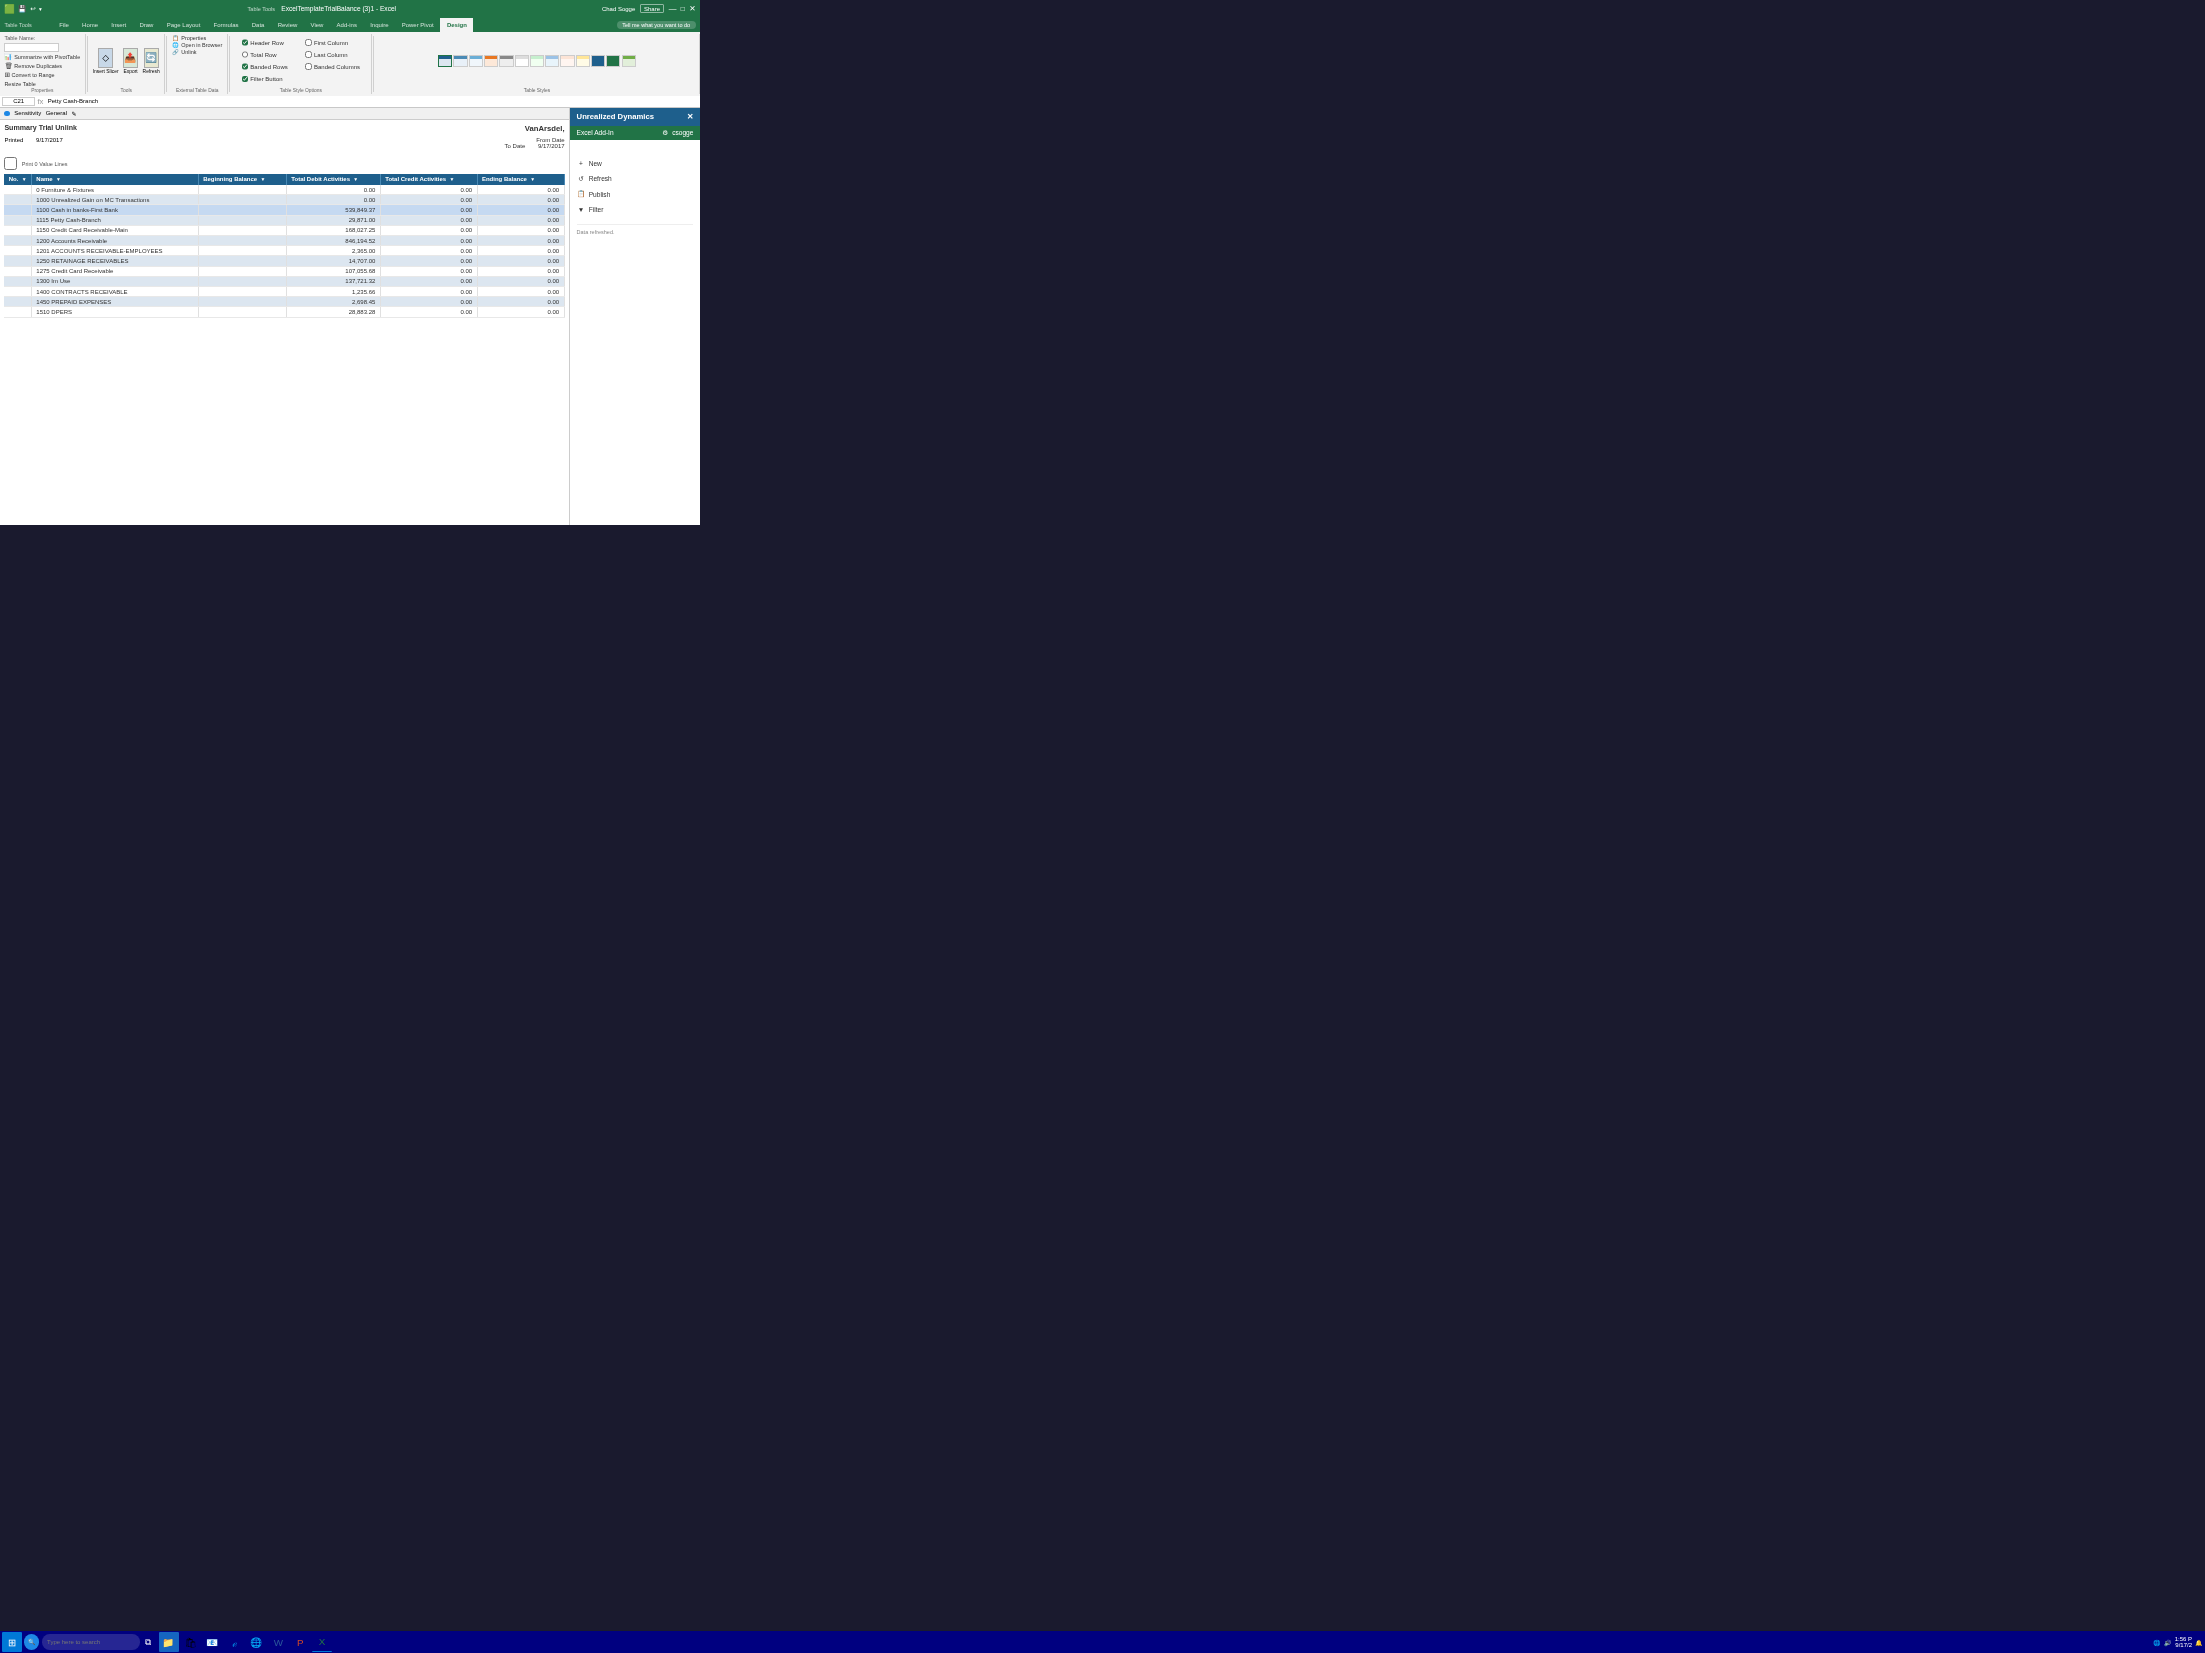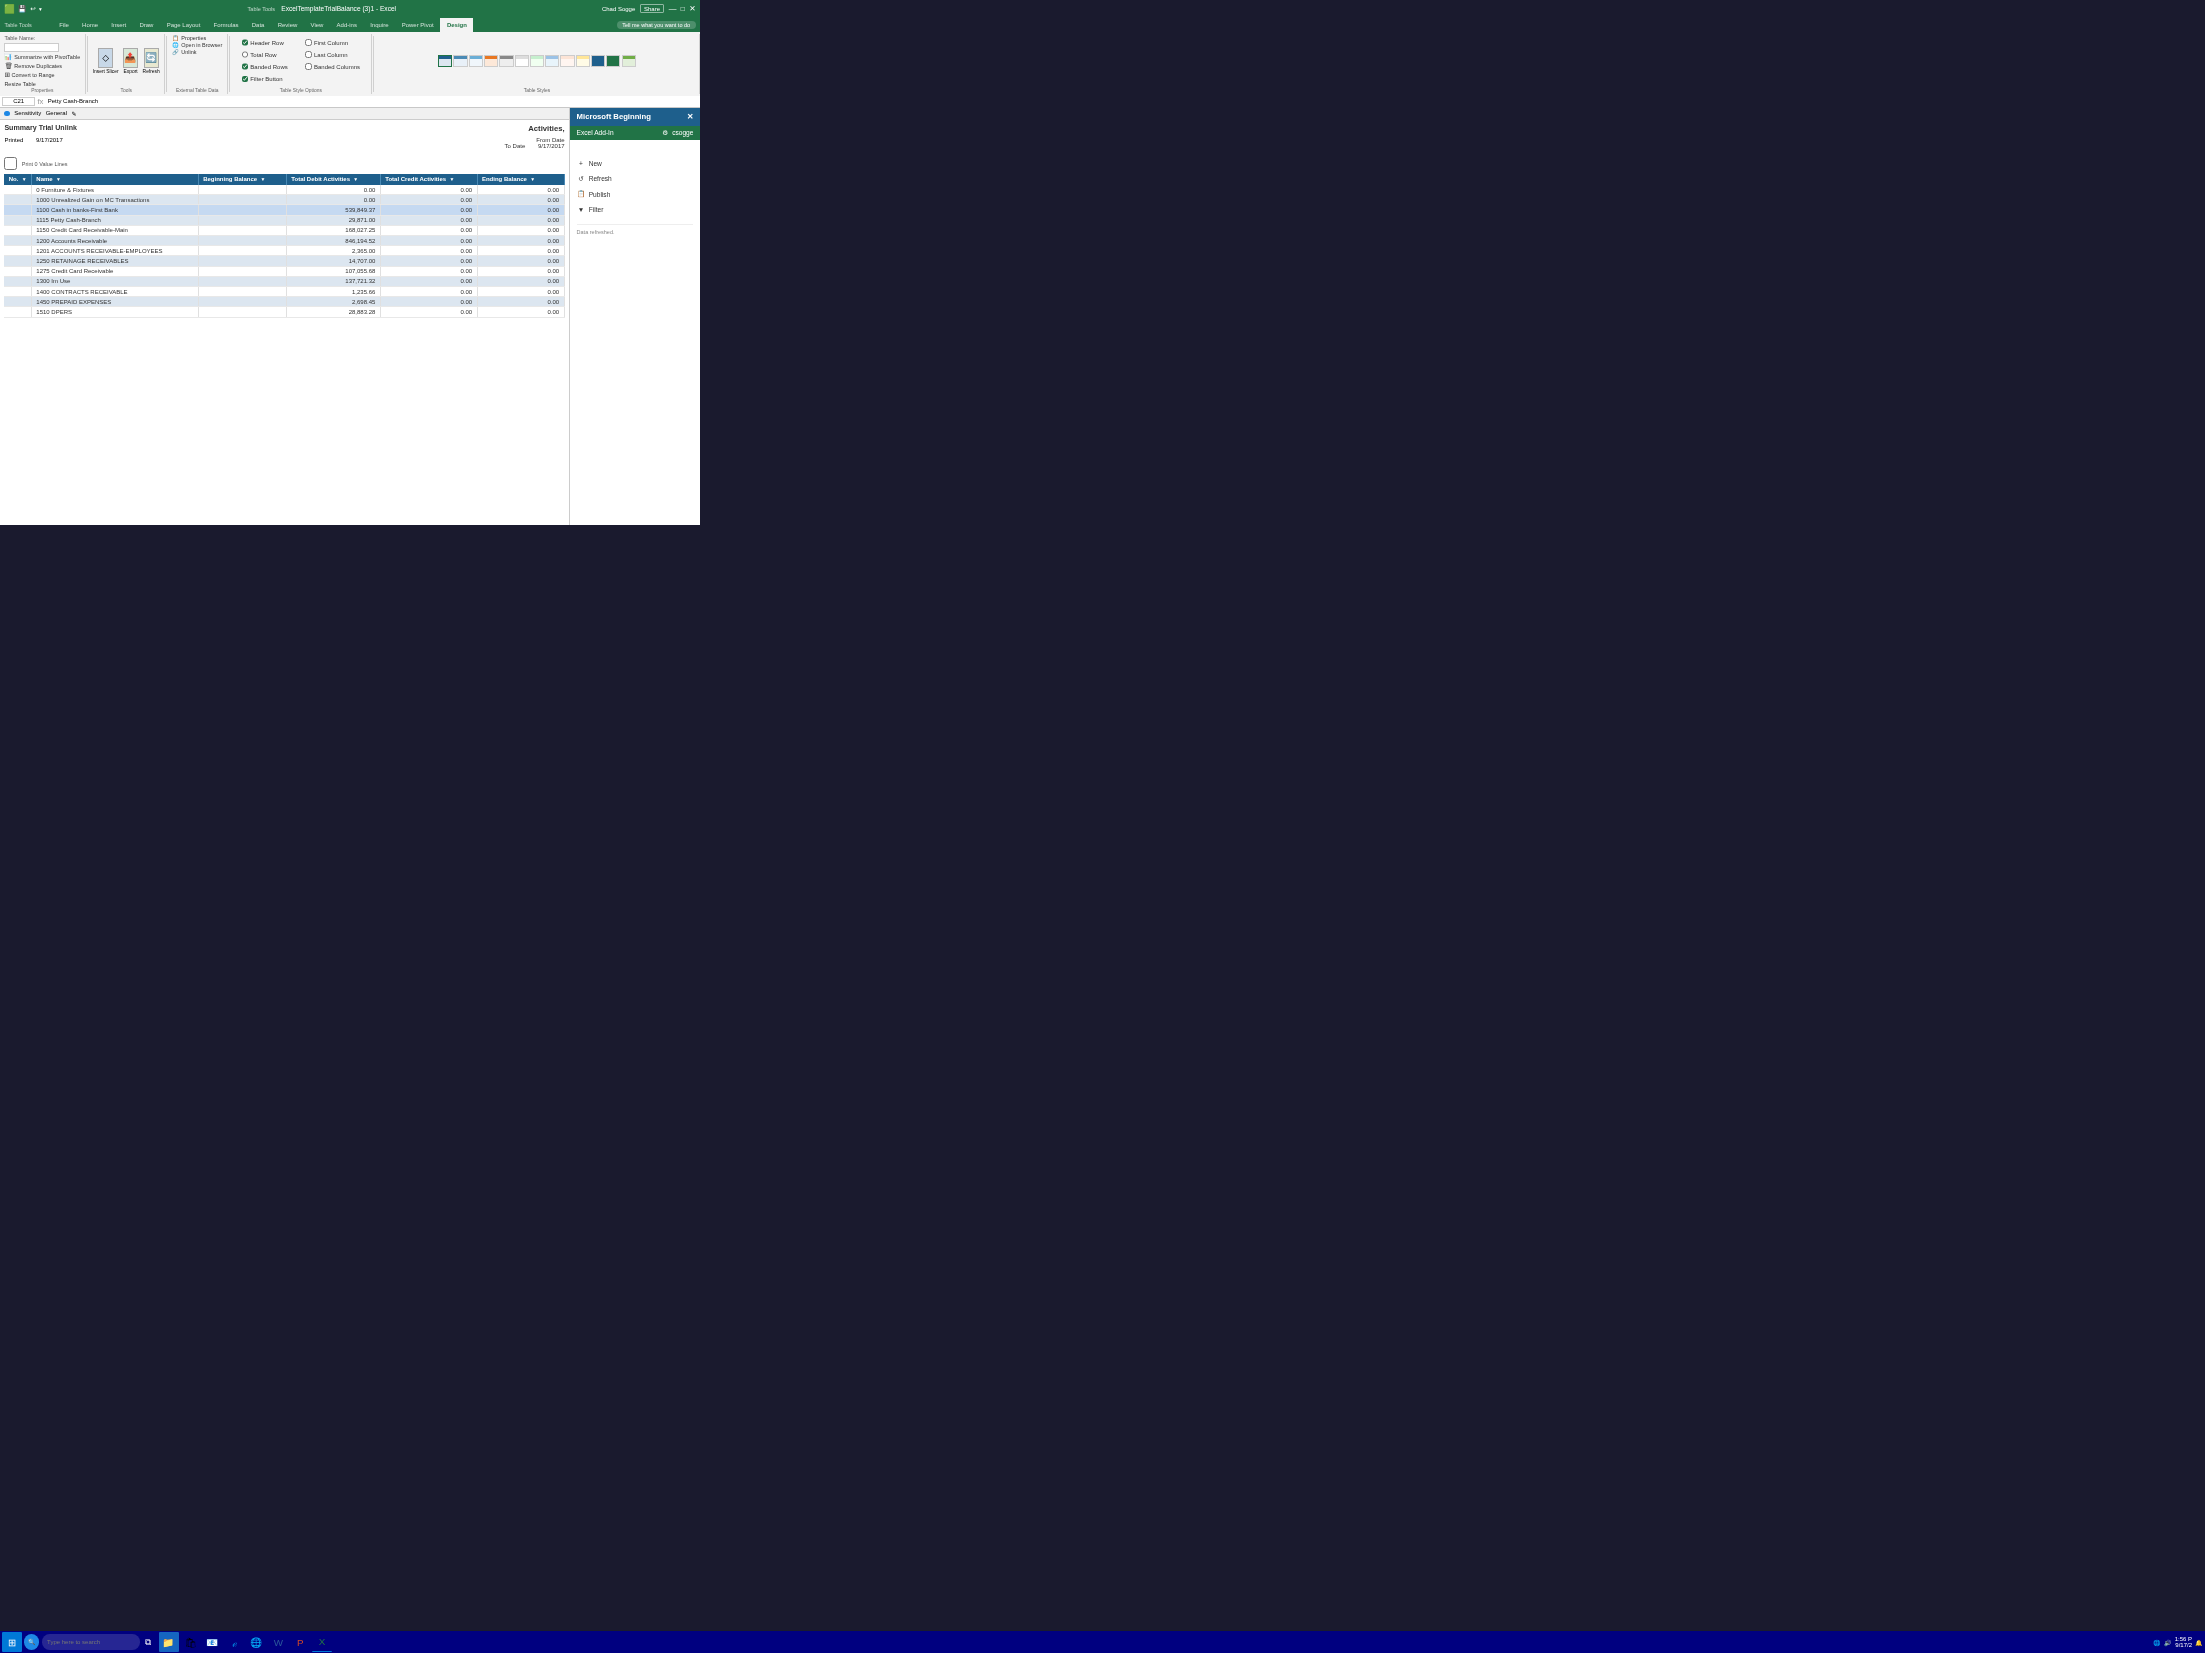--- a/index.html
+++ b/index.html
@@ -558,21 +558,21 @@
 
         <div class="report-header">
           <div>
             <div class="report-title">Summary Trial Unlink</div>
             <div style="margin-top:4.4px; font-size:6px;">
               <span>Printed</span>
               <span style="margin-left:11px;">9/17/2017</span>
             </div>
           </div>
           <div class="report-meta">
-            <div class="company">Activities,</div>
+            <div class="company">VanArsdel,</div>
             <div style="margin-top:3.3px;">
               <span>From Date</span>
             </div>
             <div>
               <span>To Date</span>
               <span style="margin-left:11px;">9/17/2017</span>
             </div>
           </div>
         </div>
 
@@ -699,21 +699,21 @@
               </tr>
             </tbody>
         </table>
       </div>
     </div>
 
   </div>
 
   <div class="dynamics-panel">
     <div class="dynamics-header">
-      <span>Microsoft Beginning</span>
+      <span>Unrealized Dynamics</span>
       <span style="cursor:pointer;">✕</span>
     </div>
     <div class="dynamics-subheader">
       <span>Excel Add-In</span>
       <span>
         <span style="cursor:pointer; margin-right:2.2px;">⚙</span>
         <span>csogge</span>
       </span>
     </div>
     <div class="dynamics-content">

